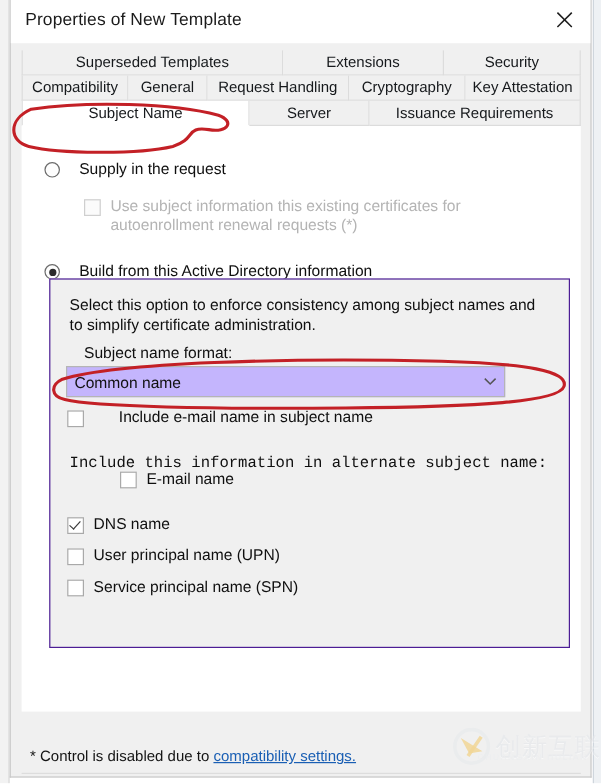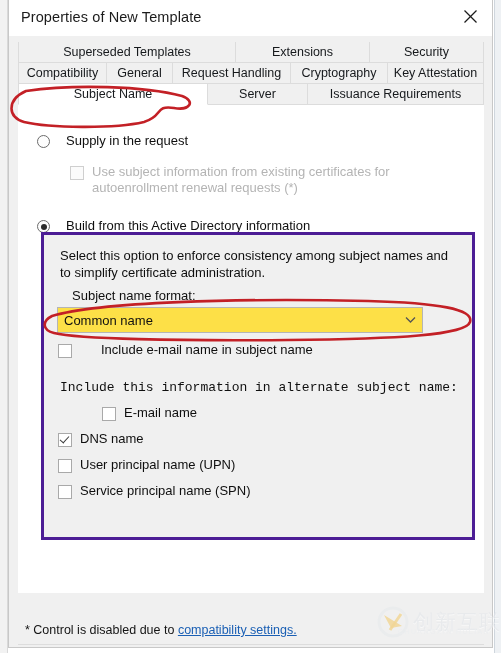--- a/index.html
+++ b/index.html
@@ -214,41 +214,41 @@
   }
   .cb-label.disabled { color: #b4b4b4; }
 
   
   #groupbox {
     position: absolute;
     left: 23px;
     top: 127px;
     width: 434px;
     height: 308px;
-    border: 3px solid #4c1d95;
+    border: 1px solid #4c1d95;
     background: #f0f0f0;
     box-sizing: border-box;
   }
   .gb-text {
     position: absolute;
     font-size: 13px;
     color: #0f0f0f;
     line-height: 17px;
   }
   #gb-desc { left: 16px; top: 12px; width: 400px; }
   #gb-format-label { left: 28px; top: 52px; }
 
   
   #combo {
     position: absolute;
     left: 13px;
     top: 72px;
     width: 366px;
     height: 26px;
-    background: #fde047;
+    background: #c4b5fd;
     border: 1px solid #b5b5b5;
     box-sizing: border-box;
     display: flex;
     align-items: center;
     cursor: pointer;
   }
   #combo-value {
     margin-left: 6px;
     font-size: 13px;
     color: #111111;
@@ -398,21 +398,21 @@
 
     <div id="panel">
 
       <div class="radio-row" style="left:19px; top:28px;">
         <span class="radio"></span>
         <span class="radio-label">Supply in the request</span>
       </div>
 
       <div id="disabled-check">
         <span class="cb disabled"></span>
-        <span class="cb-label disabled">Use subject information from existing certificates for autoenrollment renewal requests (*)</span>
+        <span class="cb-label disabled">Use subject information this existing certificates for autoenrollment renewal requests (*)</span>
       </div>
 
       <div class="radio-row" style="left:19px; top:113px;">
         <span class="radio checked"></span>
         <span class="radio-label">Build from this Active Directory information</span>
       </div>
 
       <div id="groupbox">
 
         <div class="gb-text" id="gb-desc">Select this option to enforce consistency among subject names and to simplify certificate administration.</div>
@@ -428,21 +428,21 @@
           </span>
         </div>
 
         <div class="gb-cb-row" style="left:14px; top:107px;gap:21px;">
           <span class="cb"></span>
           <span class="cb-label">Include e-mail name in subject name</span>
         </div>
 
         <div class="gb-text" style="left:16px; top:144px;font-family:Liberation Mono, monospace;">Include this information in alternate subject name:</div>
 
-        <div class="gb-cb-row" style="left:14px; top:170px;padding-left:44px;">
+        <div class="gb-cb-row" style="left:14px; top:158px;padding-left:44px;">
           <span class="cb"></span>
           <span class="cb-label">E-mail name</span>
         </div>
 
         <div class="gb-cb-row" style="left:14px; top:196px;">
           <span class="cb checked"></span>
           <span class="cb-label">DNS name</span>
         </div>
 
         <div class="gb-cb-row" style="left:14px; top:222px;">

